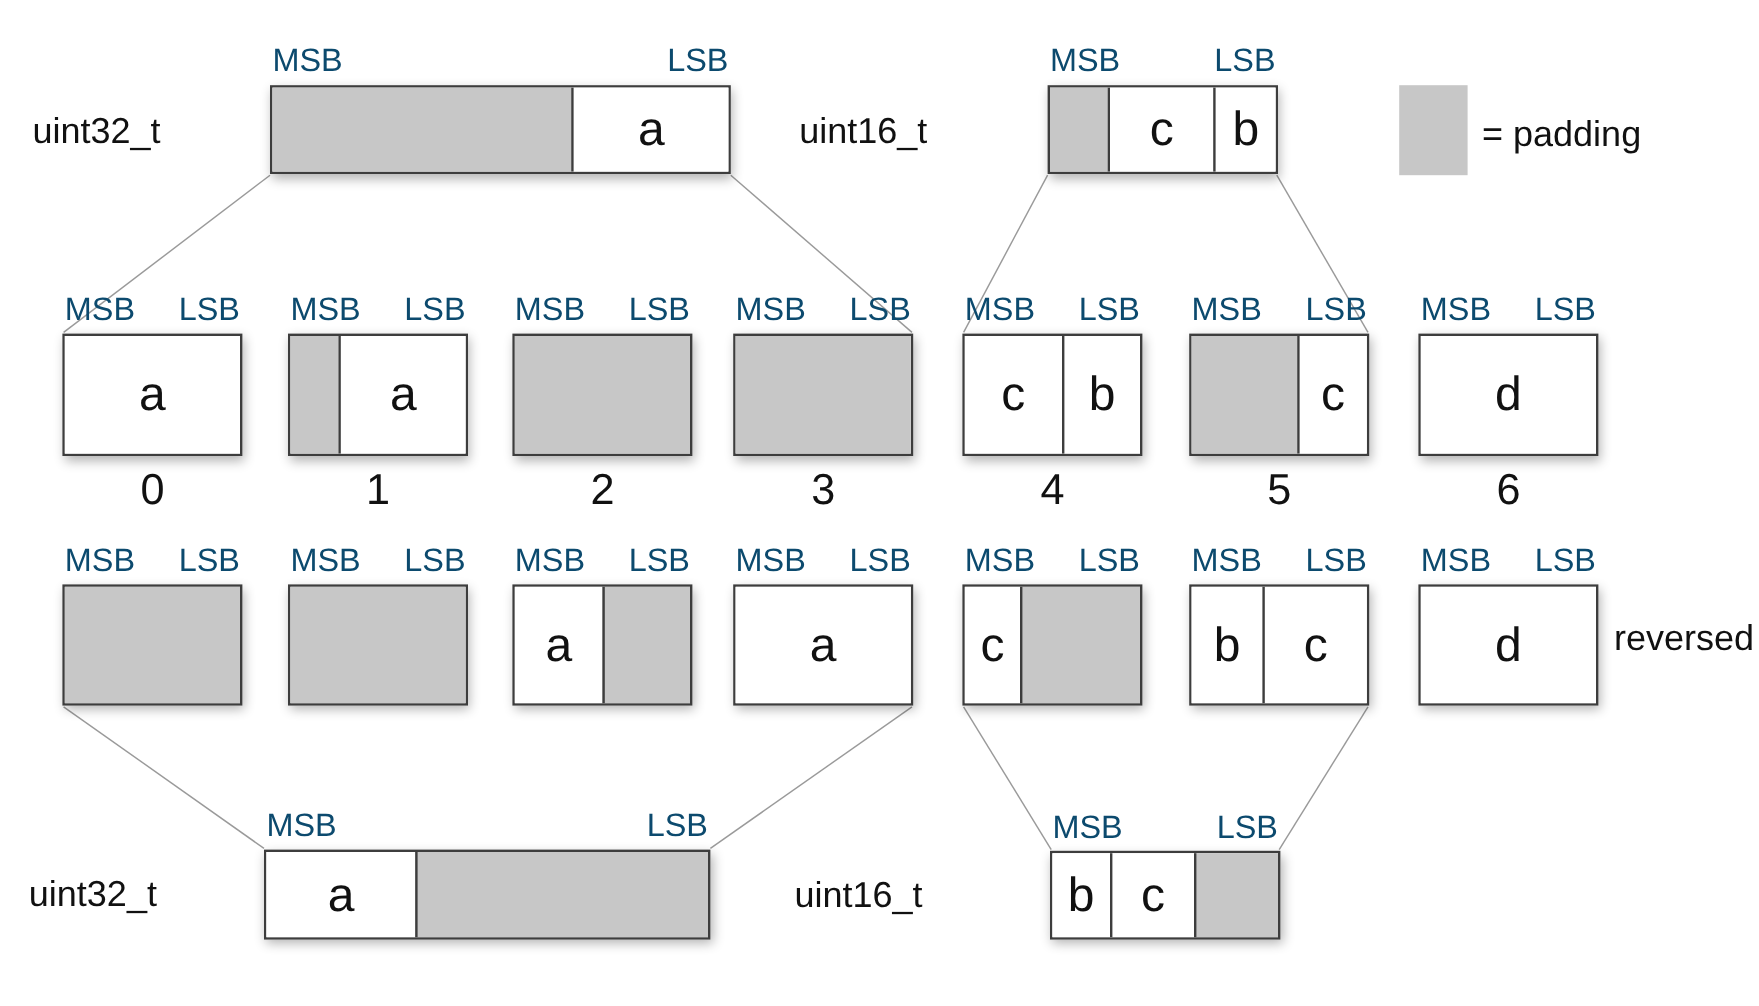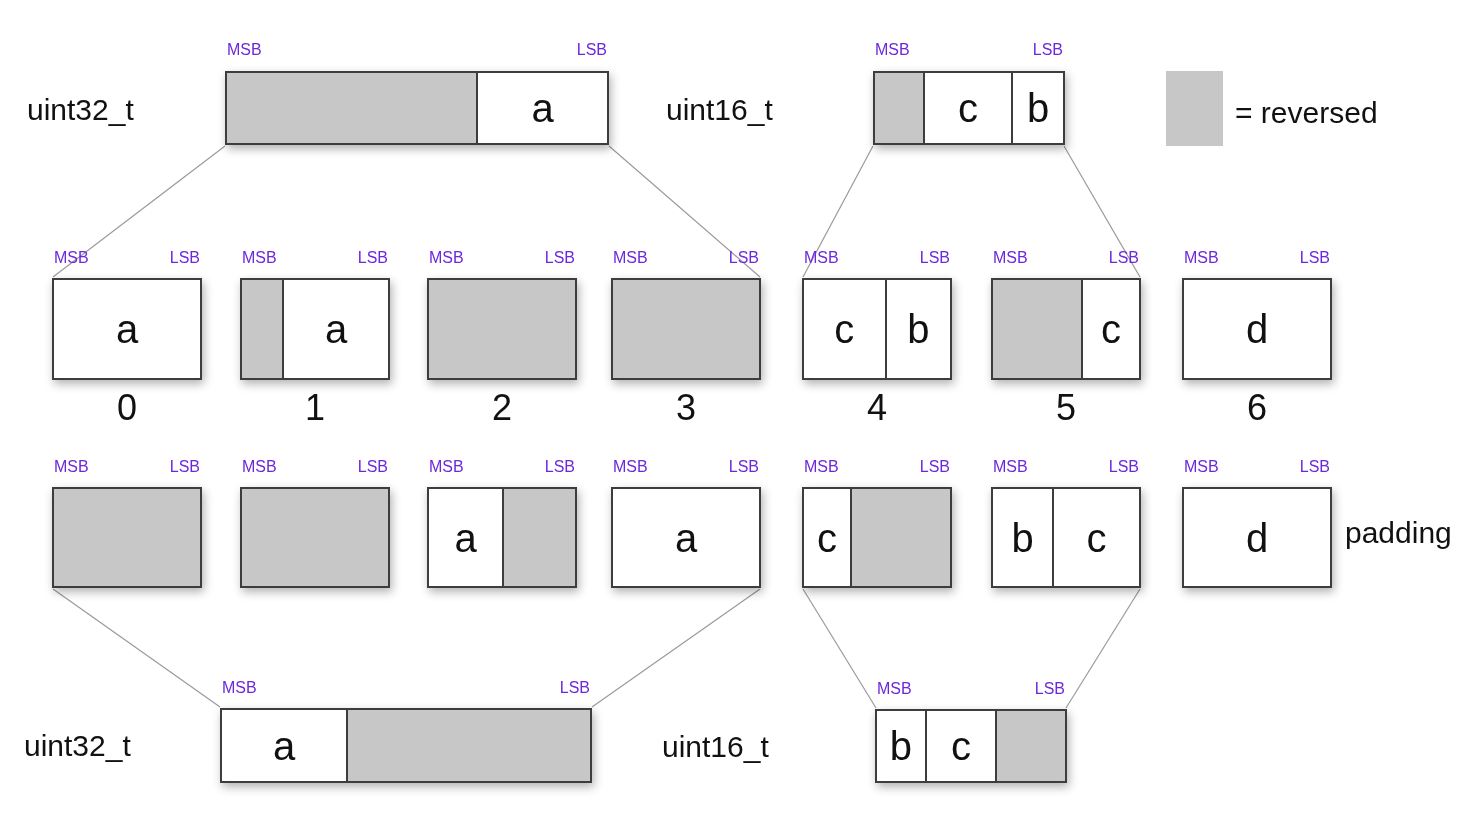--- a/index.html
+++ b/index.html
@@ -12,22 +12,22 @@
     border:2px solid #3d3d3d;
     box-shadow:2px 4px 9px rgba(0,0,0,0.30);
   }
   .seg { display:flex; align-items:center; justify-content:center; min-width:0; }
   .seg.padding { background:#c7c7c7; }
   .seg.field { background:#ffffff; }
   .seg + .seg { border-left:2px solid #3d3d3d; }
   .letter { font-size:40px; line-height:1; color:#111111; }
 
   .small-label {
-    position:absolute; font-size:16px; height:24px; line-height:24px;
-    color:#6d28d9; white-space:nowrap;
+    position:absolute; font-size:27px; height:24px; line-height:24px;
+    color:#0c4a6e; white-space:nowrap;
   }
   .num { position:absolute; font-size:36px; height:40px; line-height:40px; text-align:center; color:#111111; }
 
   .type-label {
     position:absolute; width:178px; text-align:left;
     font-size:30px; line-height:36px; color:#111111; white-space:nowrap;
   }
   #type-top-left     { left:27px;  top:92px;  }
   #type-top-right    { left:666px; top:92px;  }
   #type-bottom-left  { left:24px;  top:728px; }
@@ -52,22 +52,22 @@
       <line x1="760" y1="589" x2="592" y2="707" stroke="#9a9a9a" stroke-width="1.2"></line>
       <line x1="803" y1="589" x2="876" y2="708" stroke="#9a9a9a" stroke-width="1.2"></line>
       <line x1="1140" y1="589" x2="1066" y2="708" stroke="#9a9a9a" stroke-width="1.2"></line>
     </svg>
   <div class="type-label" id="type-top-left">uint32_t</div>
   <div class="type-label" id="type-top-right">uint16_t</div>
   <div class="type-label" id="type-bottom-left">uint32_t</div>
   <div class="type-label" id="type-bottom-right">uint16_t</div>
 
   <div class="legend-swatch"></div>
-  <div class="legend-label">= reversed</div>
-  <div class="reversed-label">padding</div>
+  <div class="legend-label">= padding</div>
+  <div class="reversed-label">reversed</div>
 <div class="small-label" style="left: 54px; top: 246px;">MSB</div>
     <div class="small-label" style="left: 148px; top: 246px; width: 52px; text-align: right;">LSB</div>
     <div class="box" style="left: 52px; top: 278px; width: 150px; height: 102px;">
       <div class="seg field" style="flex-grow: 100; flex-basis: 0px;">
         <span class="letter">a</span>
       </div>
     </div>
     <div class="num" style="left: 52px; top: 388px; width: 150px;">0</div>
     <div class="small-label" style="left: 54px; top: 455px;">MSB</div>
     <div class="small-label" style="left: 148px; top: 455px; width: 52px; text-align: right;">LSB</div>

